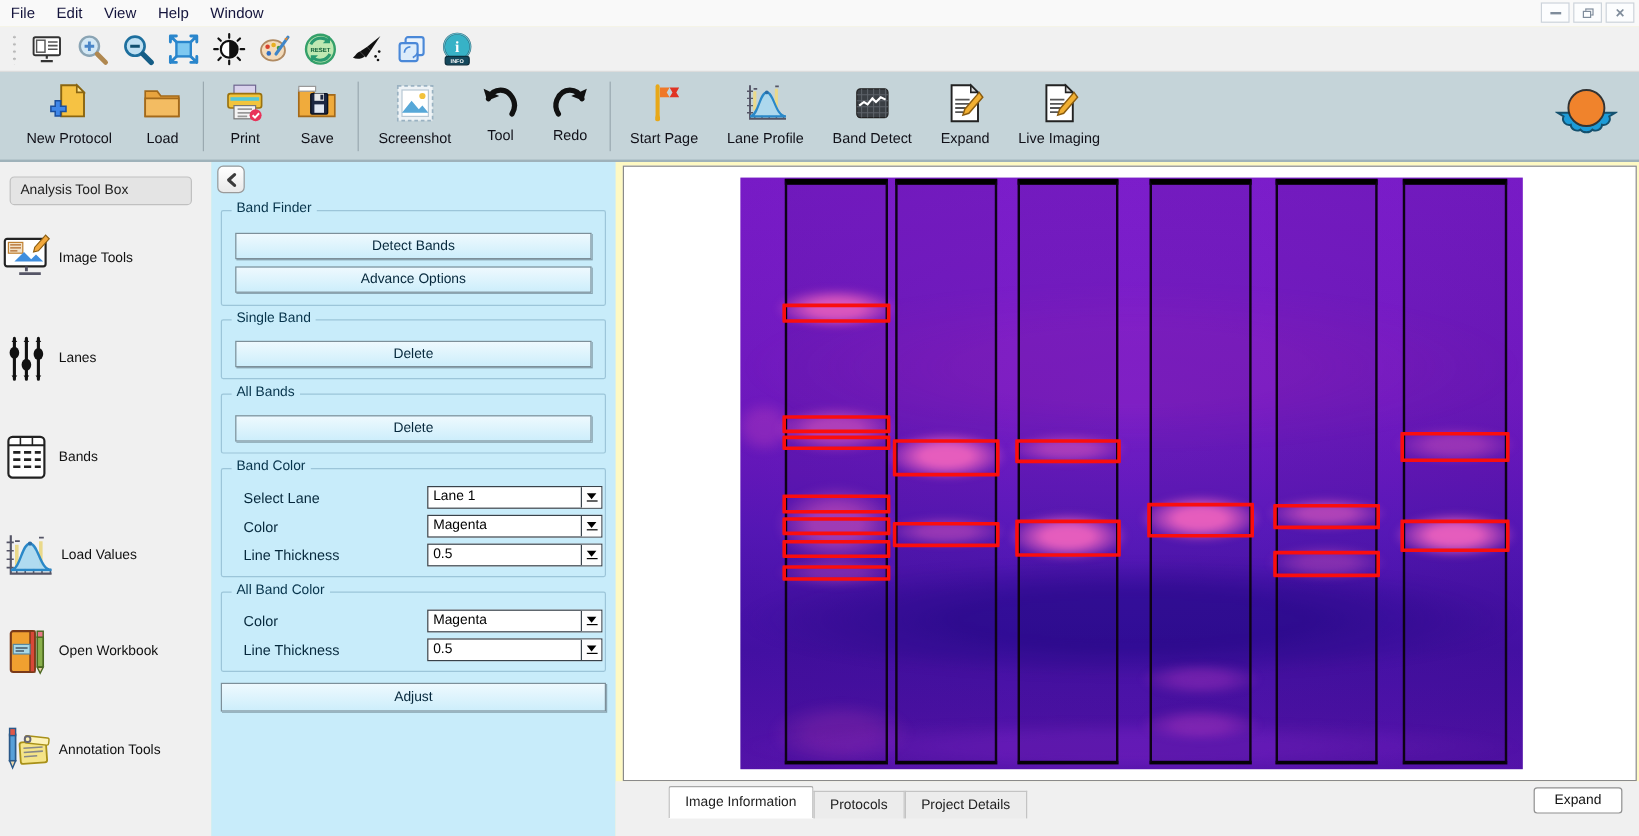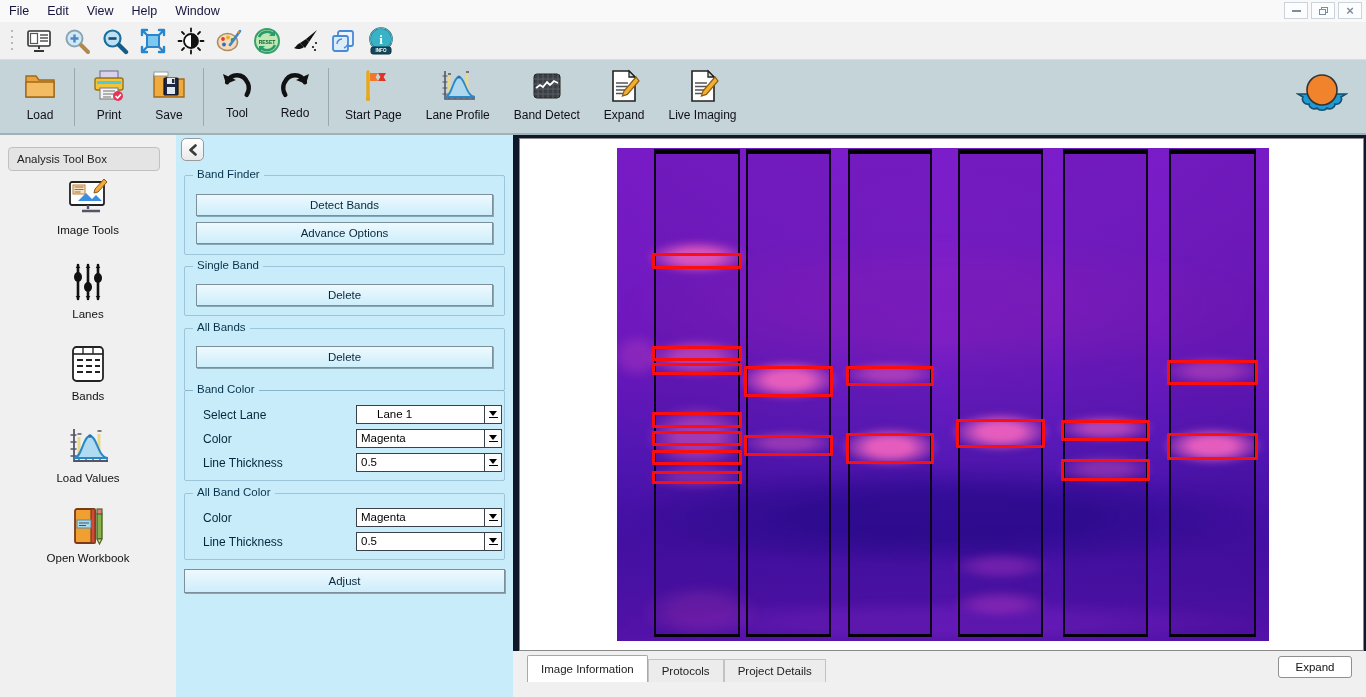--- a/index.html
+++ b/index.html
@@ -1,18 +1,18 @@
 <!DOCTYPE html>
 <html><head>
 <meta charset="utf-8">
 <style>
   * { box-sizing: border-box; margin: 0; padding: 0; }
   html,body { width:1366px; height:697px; overflow:hidden; }
   body { font-family:"Liberation Sans", sans-serif; font-size:12px; color:#111; background:#f0f0f0; }
-  #app { position:relative; width:1366px; height:697px; background:#0f172a; }
+  #app { position:relative; width:1366px; height:697px; background:#fef9c3; }
 
   
   .menubar { position:absolute; left:0; top:0; width:1366px; height:22px; background:#f9f9f9; display:flex; align-items:center; }
   .menu-item { padding:0 9px; height:22px; display:flex; align-items:center; font-size:12.5px; color:#14143c; cursor:default; }
   .win-controls { position:absolute; right:4px; top:2px; display:flex; gap:3px; }
   .wc { width:24px; height:17px; border:1px solid #ccd3da; background:#fcfdfe; display:flex; align-items:center; justify-content:center; }
   .wc-min-glyph { width:9px; height:2px; background:#7f8c9b; }
   .wc-restore-glyph { position:relative; width:9px; height:8px; }
   .wc-restore-glyph .b { position:absolute; width:7px; height:6px; border:1.5px solid #7f8c9b; background:#fcfdfe; }
   .wc-restore-glyph .b1 { right:0; top:0; }
@@ -27,21 +27,21 @@
   
   .maintoolbar { position:absolute; left:0; top:60px; width:1366px; height:75px; background:#c5d4d9; border-bottom:2px solid #9fb2ba; display:flex; align-items:flex-start; padding:8px 0 0 10px; }
   .tbtn { display:flex; flex-direction:column; align-items:center; gap:4px; padding:0 12px; cursor:pointer; }
   .tbtn .lbl { font-size:12px; color:#101018; white-space:nowrap; }
   .tsep { width:1px; height:58px; background:#9aa9b0; margin:0 4px; }
   .applogo { position:absolute; right:18px; top:12px; width:52px; height:46px; }
 
   
   .sidebar { position:absolute; left:0; top:135px; width:176px; height:562px; background:#f0f0f0; }
   .sb-header { position:absolute; left:8px; top:12px; width:152px; height:24px; background:#e4e4e4; border:1px solid #c0c0c0; border-radius:4px; display:flex; align-items:center; padding-left:8px; font-size:11.5px; color:#222; }
-  .sb-item { position:absolute; left:0; width:176px; height:76px; display:flex; flex-direction:column; align-items:center; justify-content:flex-start; gap:5px; cursor:pointer; }
+  .sb-item { position:absolute; left:0; width:176px; height:76px; display:flex; flex-direction:row; align-items:center; justify-content:flex-start; gap:5px; cursor:pointer; }
   .sb-item .lbl { font-size:11.5px; color:#111; }
 
   
   .bandpanel { position:absolute; left:176px; top:135px; width:337px; height:562px; background:#c8ecfa; }
   .bp-header { position:absolute; left:0; top:0; width:337px; height:28px; display:flex; align-items:center; justify-content:center; font-weight:bold; font-size:12.5px; color:#06283c; }
   .back-btn { position:absolute; left:5px; top:3px; width:23px; height:23px; background:linear-gradient(#ffffff,#e9e9e9); border:1px solid #9a9a9a; border-radius:5px; display:flex; align-items:center; justify-content:center; cursor:pointer; }
   .bo-group { position:absolute; left:8px; width:321px; border:1px solid rgba(120,165,190,.55); border-radius:2px; }
   .bo-legend { position:absolute; top:-8px; left:8px; background:#c8ecfa; padding:0 4px; font-size:11.5px; color:#07344c; }
   .bo-btn { position:absolute; left:11px; width:297px; height:22px; background:linear-gradient(#eef9fe,#cdeefb); border:1px solid #7d8f99; box-shadow:1px 1px 0 rgba(90,110,120,.55); display:flex; align-items:center; justify-content:center; font-size:11.5px; color:#06283c; cursor:pointer;text-align:right; }
   .bo-row-label { position:absolute; left:18px; font-size:12px; color:#06283c; }
@@ -57,21 +57,21 @@
     background:
       radial-gradient(130% 110% at 50% 38%, rgba(255,255,255,0.05), rgba(5,0,45,0.16)),
       linear-gradient(180deg,#7e17d2 0%, #7614ca 22%, #6f12c4 38%, #6210bf 50%, #5410bb 60%, #4a0db2 70%, #440bab 80%, #4e0db0 90%, #5a10b6 100%);
   }
   .gel-glow { position:absolute; filter:blur(3px); }
   .gel-lane { position:absolute; border:2px solid #0d0316; border-top:5px solid #000; border-bottom:3px solid #050108; background:rgba(8,0,52,0.07); }
   .band-box { position:absolute; border:3px solid #fa0e0e; border-radius:1px; }
 
   
   .bottombar { position:absolute; left:513px; top:651px; width:853px; height:46px; background:#f0f0f0; }
-  .tabs { position:absolute; left:14px; top:4px; display:flex; align-items:flex-end; }
+  .tabs { position:absolute; left:0; top:4px; display:flex; align-items:flex-end;padding-left:44px; }
   .tab { height:23px; padding:0 13px; display:flex; align-items:center; font-size:11.5px; color:#222; background:#ececec; border:1px solid #c3c3c3; border-bottom:none; cursor:pointer; }
   .tab.active { background:#ffffff; height:27px; border:1px solid #a8a8a8; border-bottom:none; border-radius:2px 2px 0 0; position:relative; z-index:2; }
   .expand-btn { position:absolute; right:14px; top:5px; width:74px; height:22px; background:#fff; border:1px solid #8f8f8f; border-radius:3px; display:flex; align-items:center; justify-content:center; font-size:11.5px; color:#111; cursor:pointer; }
 
   svg { display:block; }
 </style>
 </head>
 <body>
 
 <div id="app">
@@ -182,20 +182,28 @@
         <circle cx="15" cy="13" r="11" fill="none" stroke="#8fe0ec" stroke-width="1" opacity="0.7"></circle>
         <text x="15" y="17.5" text-anchor="middle" font-size="13" font-weight="bold" fill="#fff" font-family="Liberation Serif, serif">i</text>
         <rect x="5" y="21" width="20" height="7" rx="2" fill="#14485c" stroke="#0c2e3c"></rect>
         <text x="15" y="26.4" text-anchor="middle" font-size="4.6" font-weight="bold" fill="#fff" font-family="Liberation Sans, sans-serif">INFO</text>
       </svg>
     </div>
   </div>
 
   <div class="maintoolbar">
 
+    <div class="tbtn">
+      <svg width="36" height="36" viewBox="0 0 36 36">
+        <path d="M11 3h13l6 6v20H11z" fill="#f6c243" stroke="#8a6510" stroke-width="1.6"></path>
+        <path d="M24 3l6 6h-6z" fill="#fde69a" stroke="#8a6510" stroke-width="1.4"></path>
+        <path d="M10 20v5h-4v5h4v4h5v-4h5v-5h-5v-5z" fill="#3f86e8" stroke="#1b4f9e" stroke-width="1.4" transform="translate(-3,-2) scale(0.9)"></path>
+      </svg>
+      <span class="lbl">New Protocol</span>
+    </div>
 
     <div class="tbtn">
       <svg width="36" height="36" viewBox="0 0 36 36">
         <path d="M4 8h10l3 4h15v17H4z" fill="#e8a33d" stroke="#a3691a" stroke-width="1.4"></path>
         <path d="M4 14h28v15H4z" fill="#f3bc62" stroke="#a3691a" stroke-width="1.4"></path>
       </svg>
       <span class="lbl">Load</span>
     </div>
 
     <div class="tsep"></div>
@@ -220,20 +228,29 @@
         <rect x="13" y="10" width="14" height="17" rx="1" fill="#1d2742" stroke="#0c1322" stroke-width="1.2"></rect>
         <rect x="16" y="10" width="8" height="6" fill="#e8e8e8"></rect>
         <rect x="21" y="11" width="2.4" height="4" fill="#1d2742"></rect>
         <rect x="16" y="19" width="8" height="7" fill="#dfe6f2"></rect>
       </svg>
       <span class="lbl">Save</span>
     </div>
 
     <div class="tsep"></div>
 
+    <div class="tbtn">
+      <svg width="36" height="36" viewBox="0 0 36 36">
+        <rect x="3.5" y="3.5" width="29" height="29" fill="#eef3f6" stroke="#9ab2c2" stroke-width="1.4" stroke-dasharray="3 2.4"></rect>
+        <rect x="7" y="7" width="22" height="22" fill="#fff" stroke="#b8c8d4"></rect>
+        <circle cx="24" cy="12" r="2.6" fill="#f2c23c"></circle>
+        <path d="M7 26l8-10 6 7 3-3 5 6z" fill="#57a8d8"></path>
+      </svg>
+      <span class="lbl">Screenshot</span>
+    </div>
 
     <div class="tbtn">
       <svg width="34" height="34" viewBox="0 0 34 34">
         <path d="M8 12 C14 4 26 6 28 18 C28.5 22 27 26 24 29" fill="none" stroke="#111" stroke-width="4.4" stroke-linecap="round" transform="rotate(-14 17 17)"></path>
         <path d="M3 6l3 10 10-4z" fill="#111"></path>
       </svg>
       <span class="lbl">Tool</span>
     </div>
 
     <div class="tbtn">
@@ -362,49 +379,65 @@
         <rect x="25" y="4" width="4" height="34" fill="#d84838" stroke="#7a3a18" stroke-width="1.2"></rect>
         <rect x="11" y="15" width="14" height="8" fill="#a8d8e8" stroke="#5888a0"></rect>
         <path d="M13 18h10M13 20.5h7" stroke="#456" stroke-width="1.2"></path>
         <rect x="31" y="8" width="5" height="26" rx="1" fill="#8ab04c" stroke="#4a6820" stroke-width="1.4"></rect>
         <rect x="31" y="4" width="5" height="5" fill="#e87888" stroke="#4a6820" stroke-width="1.2"></rect>
         <path d="M31 34h5l-2.5 5z" fill="#e8d0a8" stroke="#4a6820" stroke-width="1.2"></path>
       </svg>
       <span class="lbl">Open Workbook</span>
     </div>
 
+    <div class="sb-item" style="top:452px;">
+      <svg width="44" height="42" viewBox="0 0 44 42">
+        <rect x="8" y="8" width="5" height="22" fill="#58a0d8" stroke="#2a5888" stroke-width="1.4"></rect>
+        <rect x="8" y="3" width="5" height="6" fill="#e05848" stroke="#2a5888" stroke-width="1.2"></rect>
+        <path d="M8 30h5l-2.5 6z" fill="#f0d8a8" stroke="#2a5888" stroke-width="1.2"></path>
+        <g transform="rotate(-4 28 26)">
+          <rect x="17" y="14" width="22" height="18" rx="2" fill="#f5e488" stroke="#a89018" stroke-width="1.5"></rect>
+          <path d="M20 19h16M20 22.5h16M20 26h11" stroke="#888" stroke-width="1.3"></path>
+        </g>
+        <g transform="rotate(6 30 20)">
+          <rect x="20" y="10" width="20" height="6" rx="1.5" fill="#fdf2b8" stroke="#a89018" stroke-width="1.2"></rect>
+        </g>
+        <circle cx="23" cy="12" r="2.4" fill="none" stroke="#667" stroke-width="1.6"></circle>
+      </svg>
+      <span class="lbl">Annotation Tools</span>
+    </div>
   </div>
 
   <div class="bandpanel">
     <div class="back-btn">
       <svg width="12" height="12" viewBox="0 0 12 12">
         <path d="M8.5 1.5L3.5 6l5 4.5" fill="none" stroke="#3c3c3c" stroke-width="2.6" stroke-linecap="round" stroke-linejoin="round"></path>
       </svg>
     </div>
 
     <div class="bo-group" style="top:40px; height:80px;">
       <span class="bo-legend">Band Finder</span>
       <div class="bo-btn" style="top:18px;">Detect Bands</div>
       <div class="bo-btn" style="top:46px;">Advance Options</div>
     </div>
 
     <div class="bo-group" style="top:131px; height:50px;">
       <span class="bo-legend">Single Band</span>
       <div class="bo-btn" style="top:17px;">Delete</div>
     </div>
 
-    <div class="bo-group" style="top:193px; height:63px;">
+    <div class="bo-group" style="top:193px; height:50px;">
       <span class="bo-legend">All Bands</span>
       <div class="bo-btn" style="top:17px;">Delete</div>
     </div>
 
     <div class="bo-group" style="top:255px; height:91px;">
       <span class="bo-legend">Band Color</span>
       <span class="bo-row-label" style="top:17px;">Select Lane</span>
-      <div class="dd" style="top:14px;padding-left:16px;">
+      <div class="dd" style="top:14px;">
         <span class="val">Lane 1</span>
         <span class="arr">
             <span class="tri"></span>
             <span class="bar"></span>
           </span>
       </div>
       <span class="bo-row-label" style="top:41px;">Color</span>
       <div class="dd" style="top:38px;">
         <span class="val">Magenta</span>
         <span class="arr">

